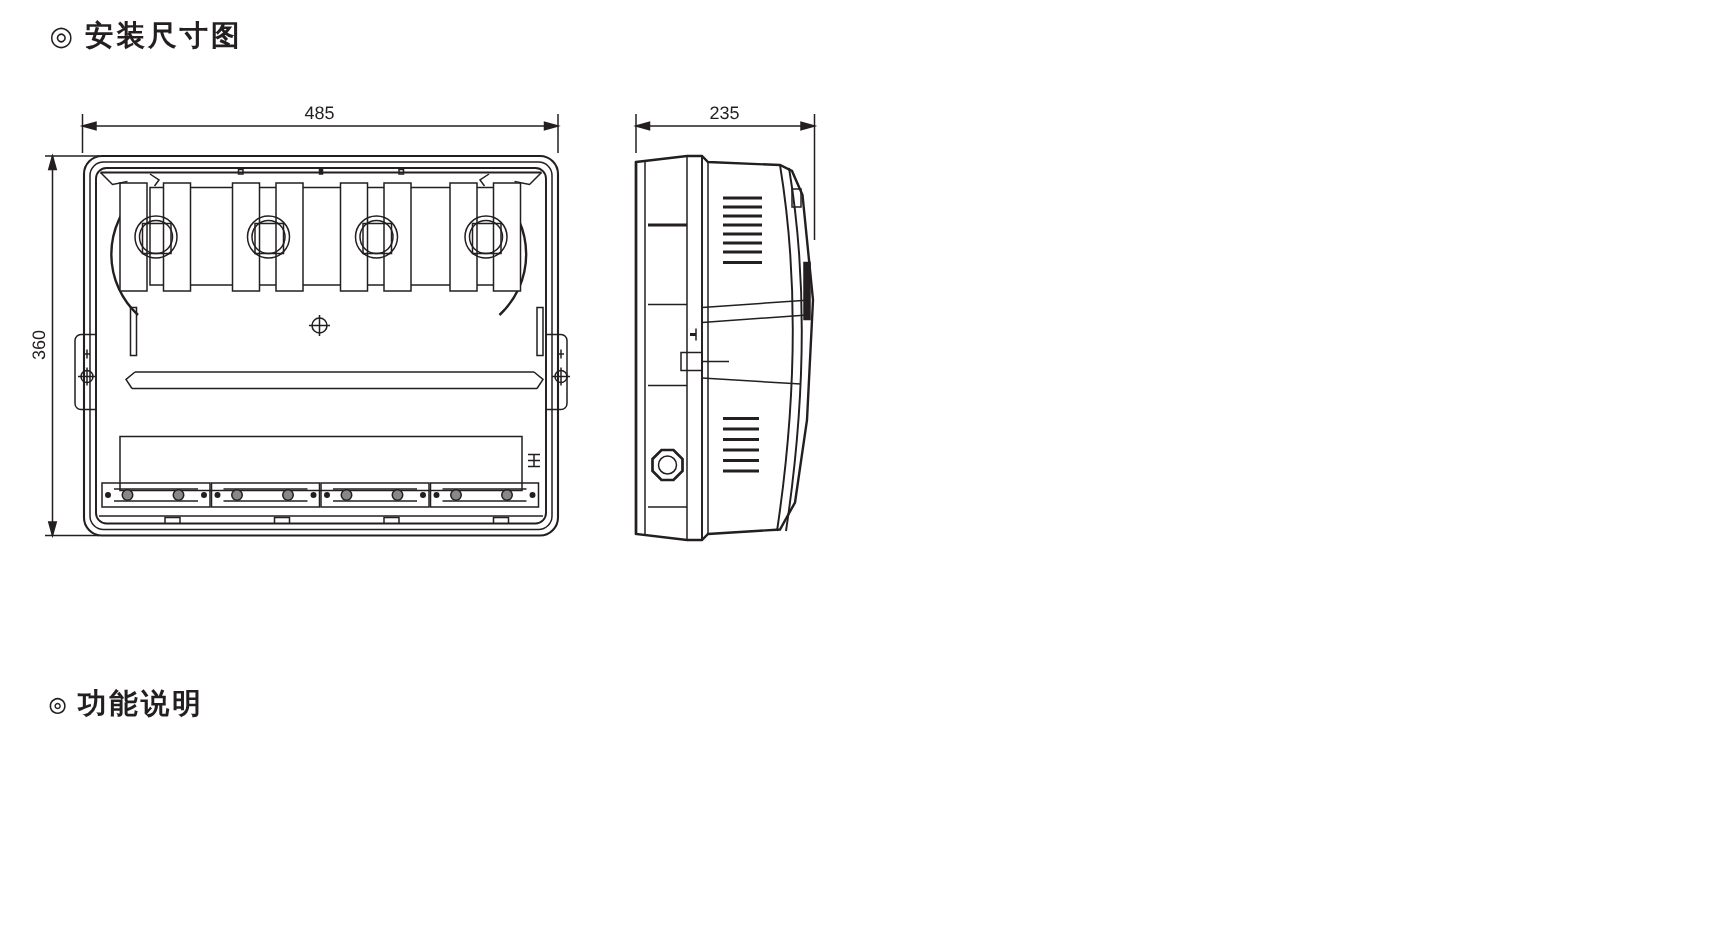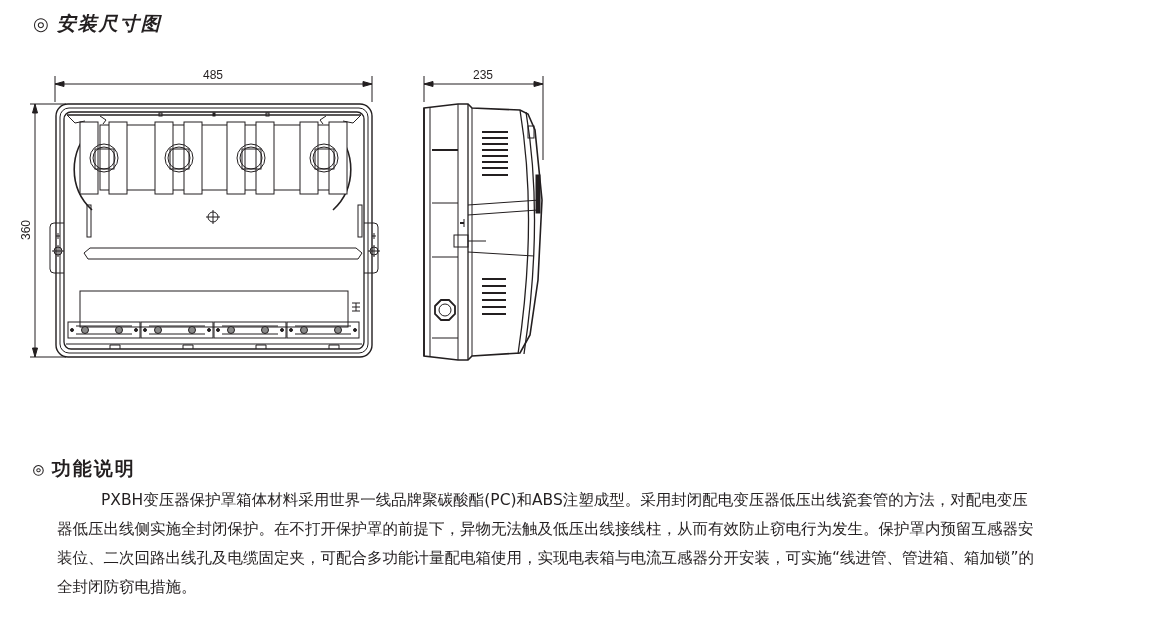--- a/index.html
+++ b/index.html
@@ -1,21 +1,21 @@
 <!DOCTYPE html>
 <html><head>
 <meta charset="utf-8">
 <style>
   html, body { margin: 0; padding: 0; background: #ffffff; }
   body { width: 1153px; height: 634px; position: relative; overflow: hidden;
          font-family: "DejaVu Sans", "Liberation Sans", sans-serif; color: #231f20; }
   .section-title { position: absolute; left: 33px; font-size: 19px; font-weight: bold;
                    letter-spacing: 2px; color: #231f20; white-space: nowrap; }
   .section-title .bullet { font-weight: normal; margin-right: 6px; font-size: 18px; }
-  #title-install { top: 11px; font-style: italic; }
+  #title-install { top: 11px; }
   #title-function { top: 456px; font-family: Liberation Mono, monospace; }
   .drawing { position: absolute; }
   #front-view { left: 20px; top: 60px; }
   #side-view { left: 410px; top: 60px; }
   .desc { position: absolute; left: 57px; top: 486px; width: 980px; font-size: 15.5px;
           line-height: 29px; color: #231f20; }
   .desc p { margin: 0; }
   .desc .indent { text-indent: 44px; }
   .dim-label { font-family: "Liberation Sans", sans-serif; font-size: 12px; fill: #231f20; }
 </style>
@@ -224,14 +224,13 @@
     <circle cx="35" cy="250" r="6"></circle>
   </g>
   <text class="dim-label" x="73" y="19" text-anchor="middle">235</text>
 </svg>
 
 <div class="section-title" id="title-function">
   <span class="bullet">◎</span><span>功能说明</span>
 </div>
 
 <div class="desc">
-  <p class="indent">PXBH变压器保护罩箱体材料采用世界一线品牌聚碳酸酯(PC)和ABS注塑成型。采用封闭配电变压器低压出线瓷套管的方法，对配电变压器低压出线侧实施全封闭保护。在不打开保护罩的前提下，异物无法触及低压出线接线柱，从而有效防止窃电行为发生。保护罩内预留互感器安装位、二次回路出线孔及电缆固定夹，可配合多功能计量配电箱使用，实现电表箱与电流互感器分开安装，可实施“线进管、管进箱、箱加锁”的全封闭防窃电措施。</p>
 </div>
 
 </body></html>

